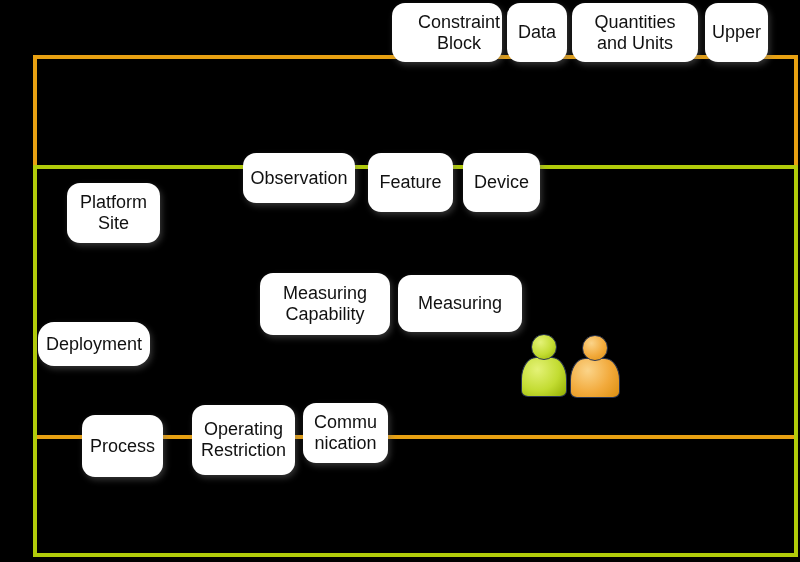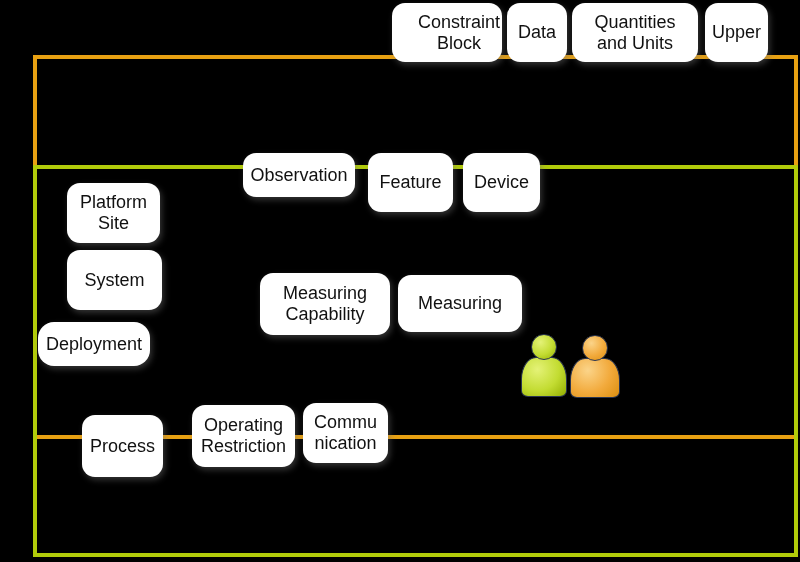--- a/index.html
+++ b/index.html
@@ -45,32 +45,31 @@
 
 <div id="stage" style="background: rgb(0, 0, 0);">
     <div class="layer-rect" style="left: 33px; top: 55px; width: 765px; height: 384px; border: 4px solid rgb(232, 161, 18); z-index: 1;"></div>
     <div class="layer-rect" style="left: 33px; top: 165px; width: 765px; height: 392px; border: 4px solid rgb(178, 204, 10); z-index: 2;"></div>
     <div class="box" style="left: 392px; top: 3px; width: 110px; height: 59px; padding-left: 28px;"><span>Constraint
 Block</span></div>
     <div class="box" style="left: 507px; top: 3px; width: 60px; height: 59px;"><span>Data</span></div>
     <div class="box" style="left: 572px; top: 3px; width: 126px; height: 59px;"><span>Quantities
 and Units</span></div>
     <div class="box" style="left: 705px; top: 3px; width: 63px; height: 59px;"><span>Upper</span></div>
-    <div class="box" style="left: 243px; top: 153px; width: 112px; height: 44px;"><span>Observation</span></div>
+    <div class="box" style="left: 243px; top: 153px; width: 112px; height: 50px;"><span>Observation</span></div>
     <div class="box" style="left: 368px; top: 153px; width: 85px; height: 59px; align-items: center;"><span>Feature</span></div>
     <div class="box" style="left: 463px; top: 153px; width: 77px; height: 59px;"><span>Device</span></div>
     <div class="box" style="left: 67px; top: 183px; width: 93px; height: 60px;"><span>Platform
 Site</span></div>
-    <div class="box" style="left: 67px; top: 250px; width: 95px; height: 60px;"><span>System</span></div>
     <div class="box" style="left: 38px; top: 322px; width: 112px; height: 44px; border-radius: 16px;"><span>Deployment</span></div>
     <div class="box" style="left: 260px; top: 273px; width: 130px; height: 62px;"><span>Measuring
 Capability</span></div>
     <div class="box" style="left: 398px; top: 275px; width: 124px; height: 57px;"><span>Measuring</span></div>
     <div class="box" style="left: 82px; top: 415px; width: 81px; height: 62px;"><span>Process</span></div>
-    <div class="box" style="left: 192px; top: 405px; width: 103px; height: 62px;"><span>Operating
+    <div class="box" style="left: 192px; top: 405px; width: 103px; height: 70px;"><span>Operating
 Restriction</span></div>
     <div class="box" style="left: 303px; top: 403px; width: 85px; height: 60px;"><span>Commu
 nication</span></div>
     <div class="person" style="left: 521px; top: 334px; width: 46px; height: 63px;">
       <div class="person-body" style="background: radial-gradient(circle at 35% 30%, rgb(228, 242, 119), rgb(195, 220, 50) 55%, rgb(147, 174, 0) 100%); border: 1px solid rgb(42, 53, 80);"></div>
       <div class="person-head" style="background: radial-gradient(circle at 35% 30%, rgb(228, 242, 119), rgb(195, 220, 50) 55%, rgb(147, 174, 0) 100%); border: 1px solid rgb(42, 53, 80);"></div>
     </div>
     <div class="person" style="left: 570px; top: 335px; width: 50px; height: 63px;">
       <div class="person-body" style="background: radial-gradient(circle at 35% 30%, rgb(251, 212, 137), rgb(242, 170, 60) 55%, rgb(220, 143, 16) 100%); border: 1px solid rgb(42, 53, 80);"></div>
       <div class="person-head" style="background: radial-gradient(circle at 35% 30%, rgb(251, 212, 137), rgb(242, 170, 60) 55%, rgb(220, 143, 16) 100%); border: 1px solid rgb(42, 53, 80);"></div>

